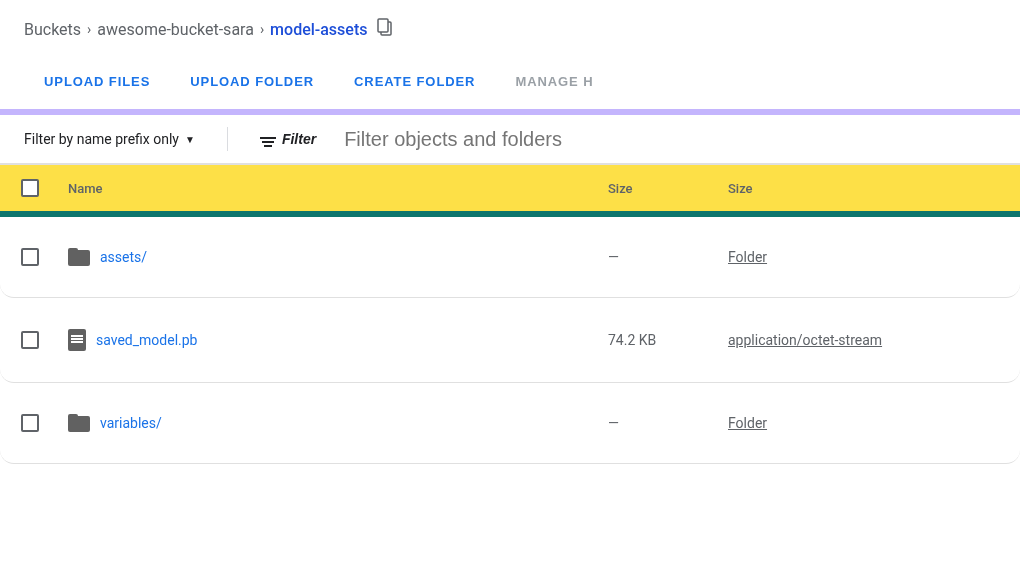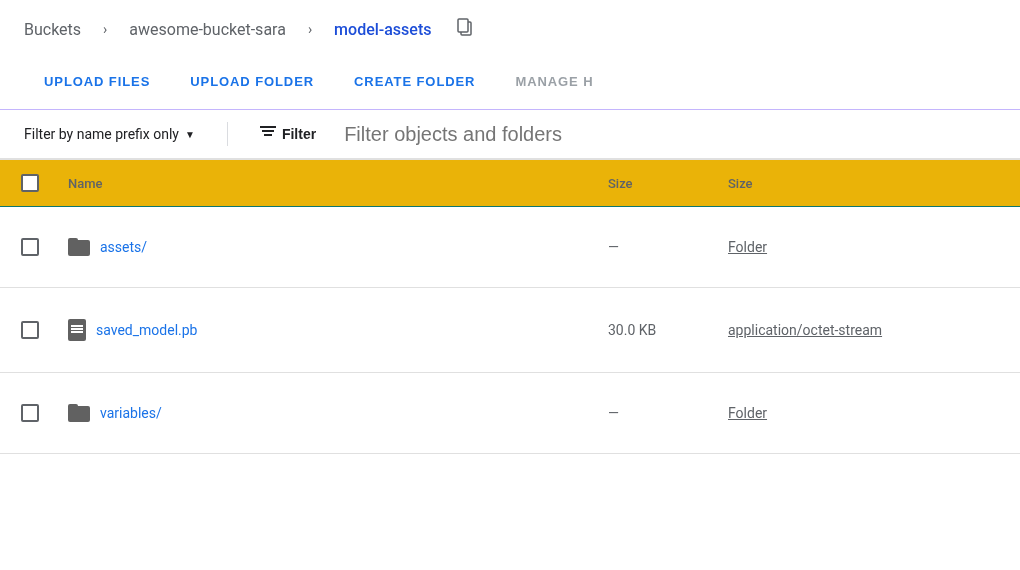--- a/index.html
+++ b/index.html
@@ -11,21 +11,21 @@
       width: 1020px;
       min-height: 570px;
       overflow-x: hidden;
     }
 
     
     .breadcrumb {
       display: flex;
       align-items: center;
       padding: 18px 24px 14px 24px;
-      gap: 22px;
+      gap: 6px;
       font-size: 16px;
       color: #5f6368;
     }
     .breadcrumb-item {
       color: #5f6368;
     }
     .breadcrumb-item.current {
       color: #1d4ed8;
       font-weight: 500;
     }
@@ -38,21 +38,21 @@
       cursor: pointer;
       color: #5f6368;
     }
 
     
     .toolbar {
       display: flex;
       align-items: center;
       padding: 8px 24px;
       gap: 0;
-      border-bottom: 1px solid #c4b5fd;
+      border-bottom: 6px solid #c4b5fd;
     }
     .toolbar-btn {
       font-size: 13px;
       font-weight: 700;
       letter-spacing: 0.07em;
       color: #1a73e8;
       background: none;
       border: none;
       cursor: pointer;
       padding: 12px 20px;
@@ -85,28 +85,29 @@
       color: #202124;
     }
     .filter-divider {
       width: 1px;
       height: 24px;
       background: #dadce0;
       margin: 0 4px;
     }
     .filter-btn {
       display: flex;
-      align-items: flex-start;
+      align-items: flex-end;
       gap: 6px;
       cursor: pointer;
       font-size: 14px;
       font-weight: 700;
       color: #202124;
       background: none;
       border: none;
+      font-style: italic;
     }
     .filter-icon {
       display: flex;
       flex-direction: column;
       gap: 2px;
     }
     .filter-icon span {
       display: block;
       background: #202124;
       height: 2px;
@@ -123,22 +124,22 @@
       cursor: text;
     }
 
     
     .table-container {
       width: 100%;
     }
     .table-header {
       display: grid;
       grid-template-columns: 60px 1fr 120px 300px;
-      background: #eab308;
-      border-bottom: 1px solid #0f766e;
+      background: #fde047;
+      border-bottom: 6px solid #0f766e;
       padding: 10px 0;
     }
     .table-header-cell {
       font-size: 13px;
       color: #5f6368;
       font-weight: 500;
       padding: 4px 8px;
       display: flex;
       align-items: center;
     }
@@ -147,20 +148,21 @@
       padding: 4px 0;
     }
 
     .table-row {
       display: grid;
       grid-template-columns: 60px 1fr 120px 300px;
       border-bottom: 1px solid #e0e0e0;
       align-items: center;
       padding: 23px 0;
       min-height: 52px;
+      border-radius: 14px;
     }
     .table-cell {
       padding: 8px 8px;
       font-size: 14px;
       color: #202124;
       display: flex;
       align-items: center;
     }
     .table-cell.checkbox-col {
       justify-content: center;
@@ -307,21 +309,21 @@
   </div>
 
   <div class="table-row">
     <div class="table-cell checkbox-col">
       <div class="checkbox"></div>
     </div>
     <div class="table-cell name-col">
       <div class="icon-file"></div>
       <span>saved_model.pb</span>
     </div>
-    <div class="table-cell size-col">30.0 KB</div>
+    <div class="table-cell size-col">74.2 KB</div>
     <div class="table-cell type-col">application/octet-stream</div>
   </div>
 
   <div class="table-row">
     <div class="table-cell checkbox-col">
       <div class="checkbox"></div>
     </div>
     <div class="table-cell name-col">
       <div class="icon-folder"></div>
       <span>variables/</span>

